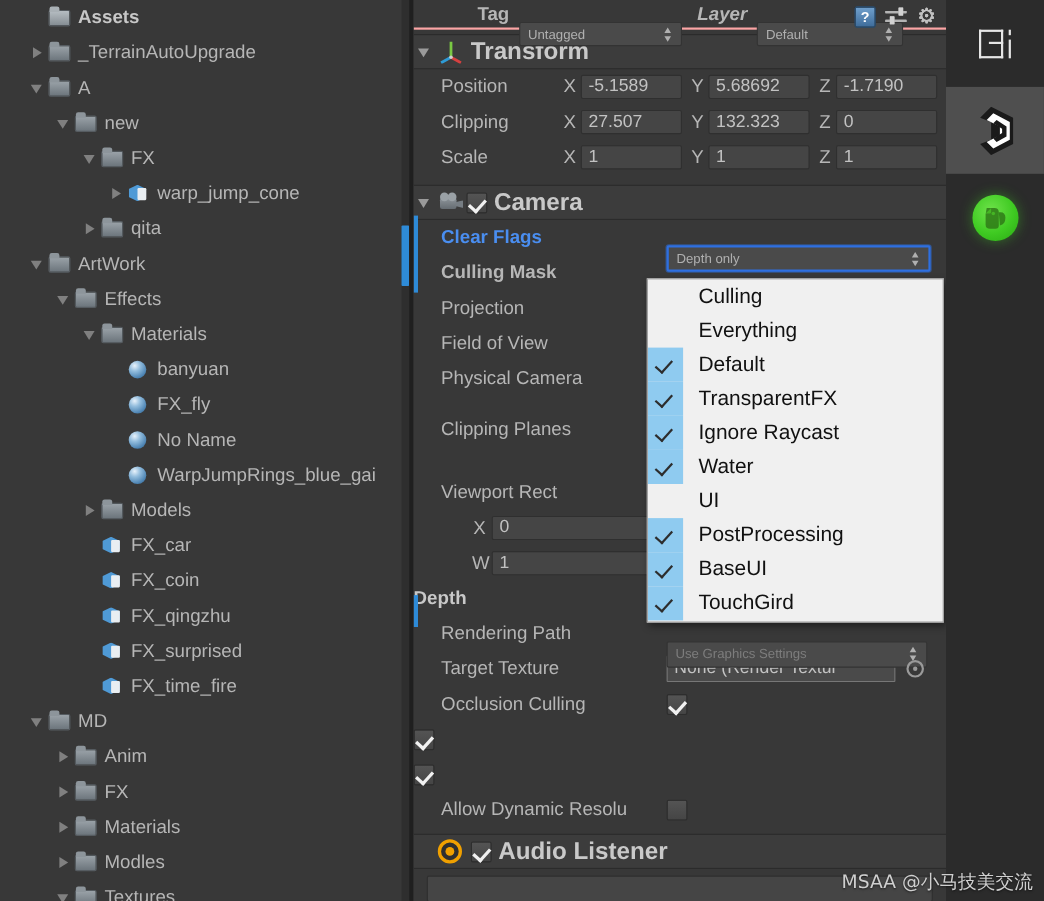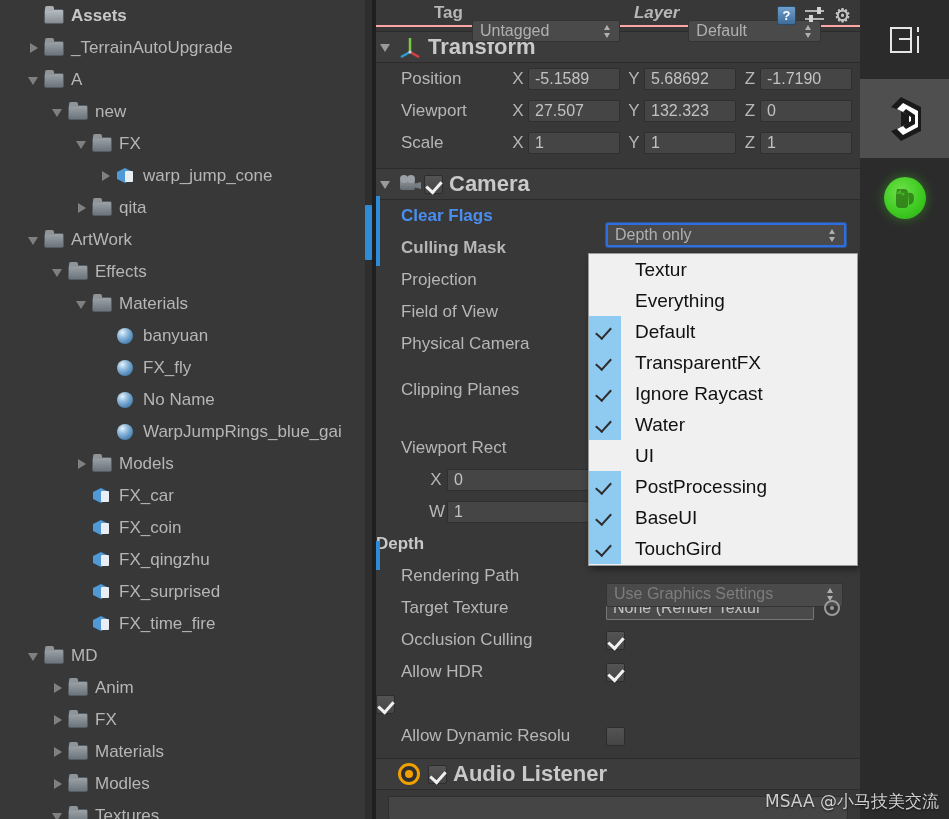--- a/index.html
+++ b/index.html
@@ -99,21 +99,21 @@
   .label-bold { color:#c8c8c8; font-size:17px; font-weight:bold; }
 
   
   #tag-layer-bar {
     height:27px; display:flex; align-items:center; padding-left:0px;
     border-bottom:2px solid #fca5a5;
   }
   .popup {
     position:relative; height:22px; background:#4a4a4a;
     border:1px solid #333; border-radius:2px;
-    color:#b0b0b0; font-size:16px; line-height:20px; padding-left:7px;margin-top:37px;
+    color:#b0b0b0; font-size:12px; line-height:20px; padding-left:7px;margin-top:37px;
   }
   .popup .updown {
     position:absolute; right:7px; top:3px; width:9px; height:15px;
   }
   .popup .updown::before {
     content:""; position:absolute; left:1px; top:1px;
     border-bottom:5px solid #b0b0b0;
     border-left:3.5px solid transparent; border-right:3.5px solid transparent;
   }
   .popup .updown::after {
@@ -505,21 +505,21 @@
       <span class="label" style="width:110px;margin-left:25px;">Position</span>
       <span class="axis">X</span>
       <div class="numfield" style="width:92px;margin-left:3px;">-5.1589</div>
       <span class="axis" style="margin-left:7px;">Y</span>
       <div class="numfield" style="width:92px;margin-left:3px;">5.68692</div>
       <span class="axis" style="margin-left:7px;">Z</span>
       <div class="numfield" style="width:92px;margin-left:3px;">-1.7190</div>
     </div>
 
     <div class="field-row">
-      <span class="label" style="width:110px;margin-left:25px;">Viewport</span>
+      <span class="label" style="width:110px;margin-left:25px;">Clipping</span>
       <span class="axis">X</span>
       <div class="numfield" style="width:92px;margin-left:3px;">27.507</div>
       <span class="axis" style="margin-left:7px;">Y</span>
       <div class="numfield" style="width:92px;margin-left:3px;">132.323</div>
       <span class="axis" style="margin-left:7px;">Z</span>
       <div class="numfield" style="width:92px;margin-left:3px;">0</div>
     </div>
 
     <div class="field-row">
       <span class="label" style="width:110px;margin-left:25px;">Scale</span>
@@ -610,21 +610,20 @@
     <div class="field-row">
       <span class="label" style="width:205px;margin-left:25px;">Target Texture</span>
       <div class="objfield" style="width:208px;">None (Render Textur</div>
       <span class="objpick" style="margin-left:10px;"></span>
     </div>
     <div class="field-row">
       <span class="label" style="width:205px;margin-left:25px;">Occlusion Culling</span>
       <span class="cbx on"></span>
     </div>
     <div class="field-row">
-      <span class="label" style="width:205px;margin-left:25px;">Allow HDR</span>
       <span class="cbx on"></span>
     </div>
     <div class="field-row">
       <span class="cbx on"></span>
     </div>
     <div class="field-row">
       <span class="label" style="width:205px;margin-left:25px;overflow:hidden;white-space:nowrap;">Allow Dynamic Resolu</span>
       <span class="cbx off"></span>
     </div>
 
@@ -643,21 +642,21 @@
         <span class="ic-gear">⚙</span>
       </span>
     </div>
     <div style="height:6px;"></div>
     <div style="height:24px;margin:0 12px;background:#454545;border:1px solid #2f2f2f;border-radius:2px;"></div>
   </div>
 
   <div id="culling-dropdown">
       <div class="dd-item">
         <span class="dd-check"></span>
-        <span class="dd-label">Textur</span>
+        <span class="dd-label">Culling</span>
       </div>
       <div class="dd-item">
         <span class="dd-check"></span>
         <span class="dd-label">Everything</span>
       </div>
       <div class="dd-item checked">
         <span class="dd-check"></span>
         <span class="dd-label">Default</span>
       </div>
       <div class="dd-item checked">

